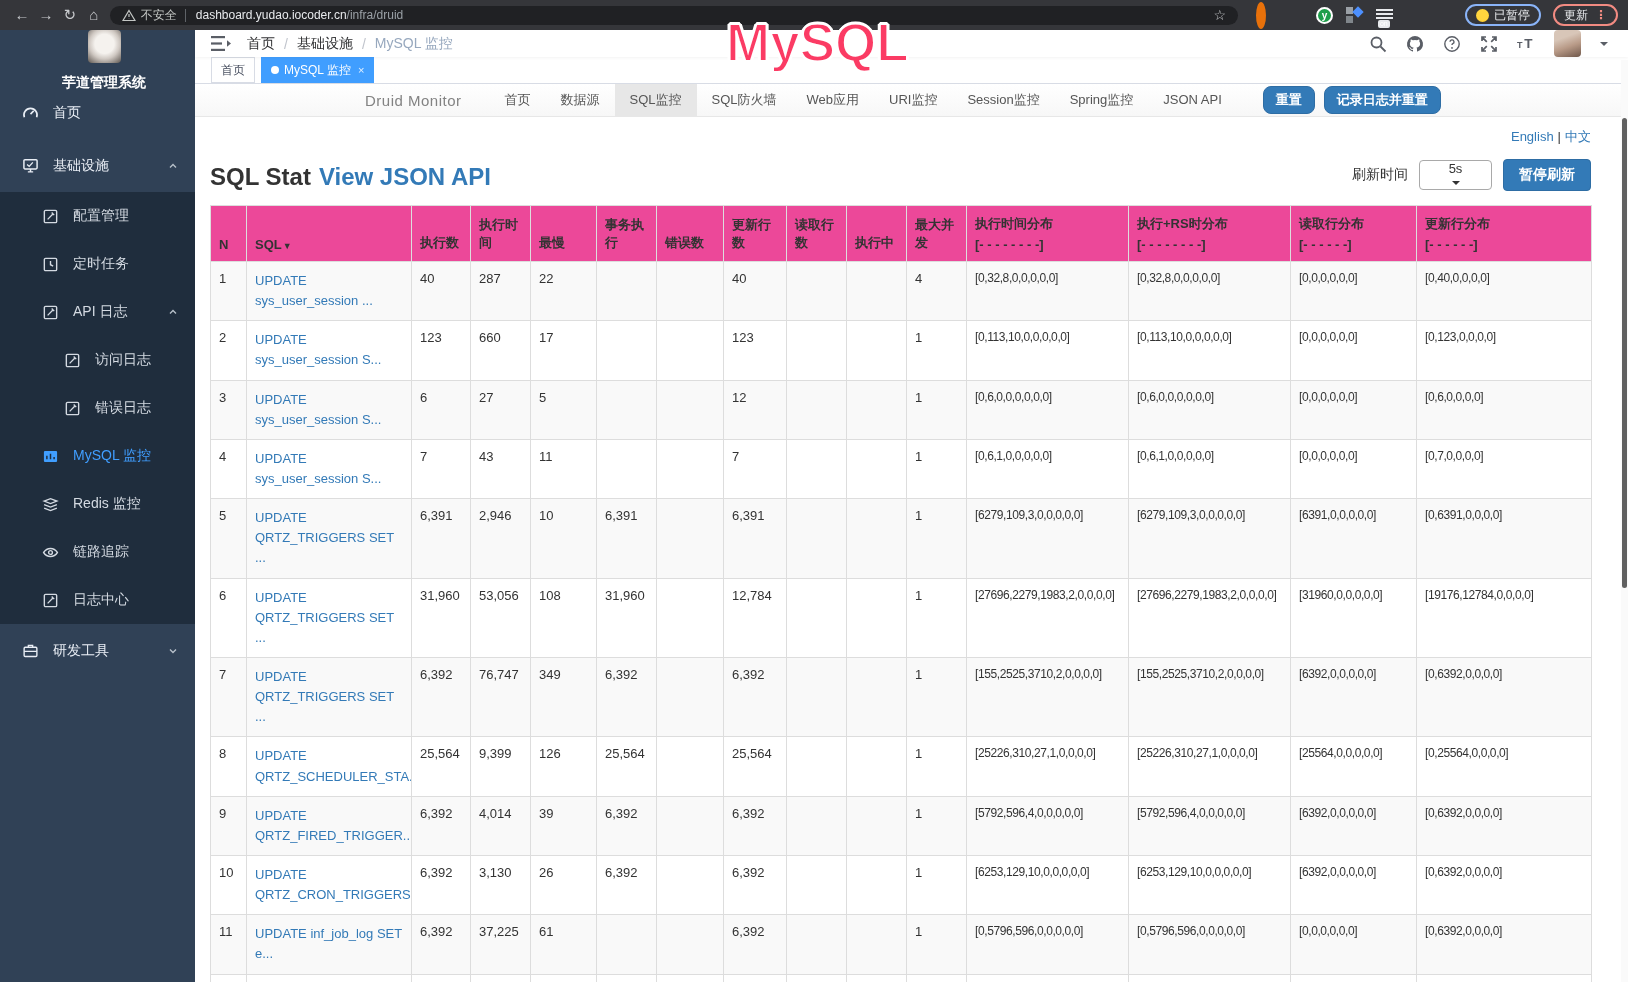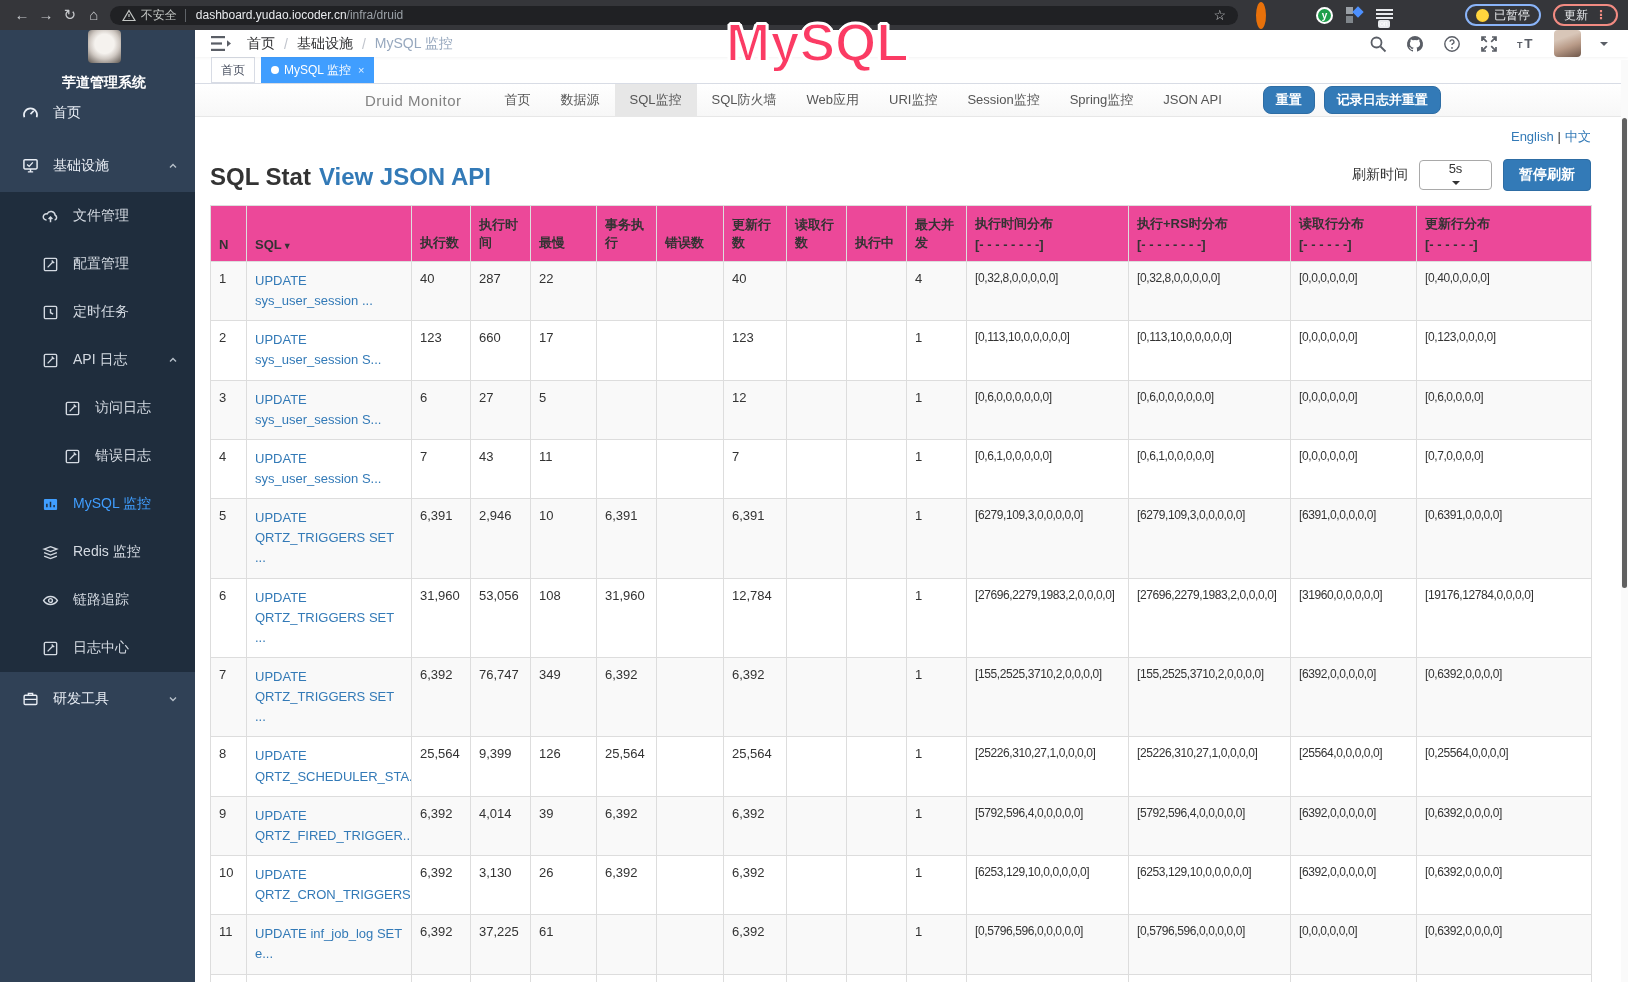--- a/index.html
+++ b/index.html
@@ -204,29 +204,20 @@
           </span>
           <span class="slabel">基础设施</span>
           <span class="chev">
             <svg width="12" height="12" viewBox="0 0 12 12" fill="none" stroke="currentColor" stroke-width="1.4">
               <path d="M3 7.5l3-3 3 3"></path>
             </svg>
           </span>
         </div>
         <div class="side-item sub">
           <span class="sicon">
-            <svg viewBox="0 0 16 16" fill="none" stroke="currentColor" stroke-width="1.4">
-              <path d="M4.3 11.3a2.9 2.9 0 1 1 .5-5.7 4 4 0 0 1 7.6 1.2 2.4 2.4 0 0 1-.5 4.5"></path>
-              <path d="M8 13.5V8.8M6.2 10.4L8 8.6l1.8 1.8"></path>
-            </svg>
-          </span>
-          <span class="slabel">文件管理</span>
-        </div>
-        <div class="side-item sub">
-          <span class="sicon">
             <svg viewBox="0 0 16 16" fill="none" stroke="currentColor" stroke-width="1.3">
               <rect x="2.2" y="2.2" width="11.6" height="11.6" rx="1.2"></rect>
               <path d="M5.3 10.7l5.2-5.2M9.1 4.3l2.4 2.4"></path>
             </svg>
           </span>
           <span class="slabel">配置管理</span>
         </div>
         <div class="side-item sub">
           <span class="sicon">
             <svg viewBox="0 0 16 16" fill="none" stroke="currentColor" stroke-width="1.3">

